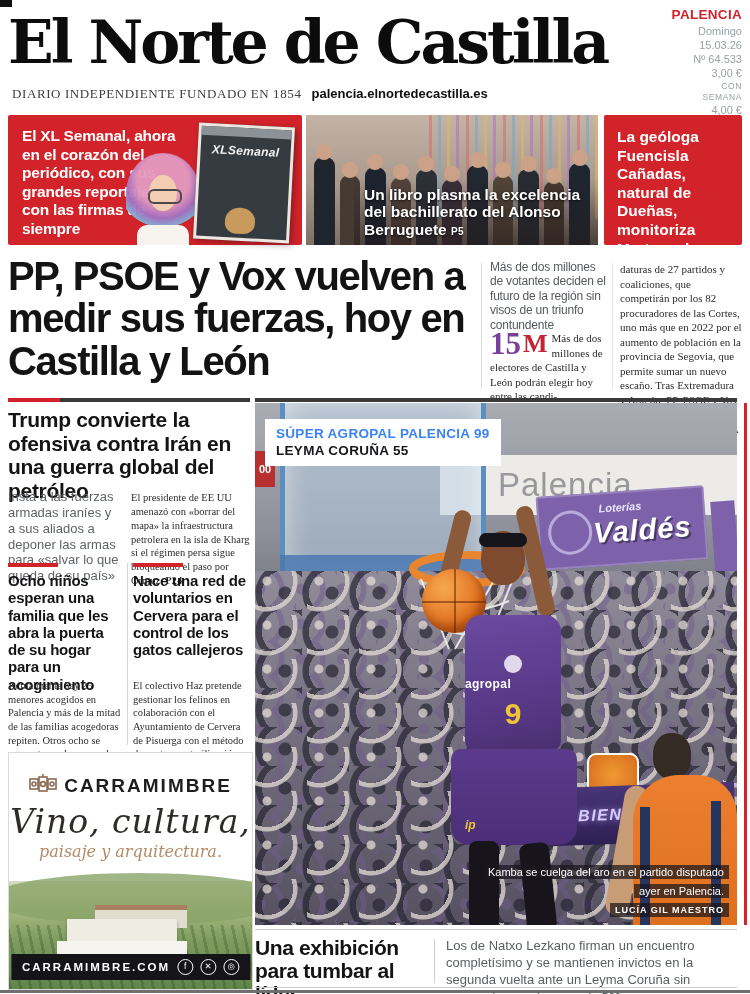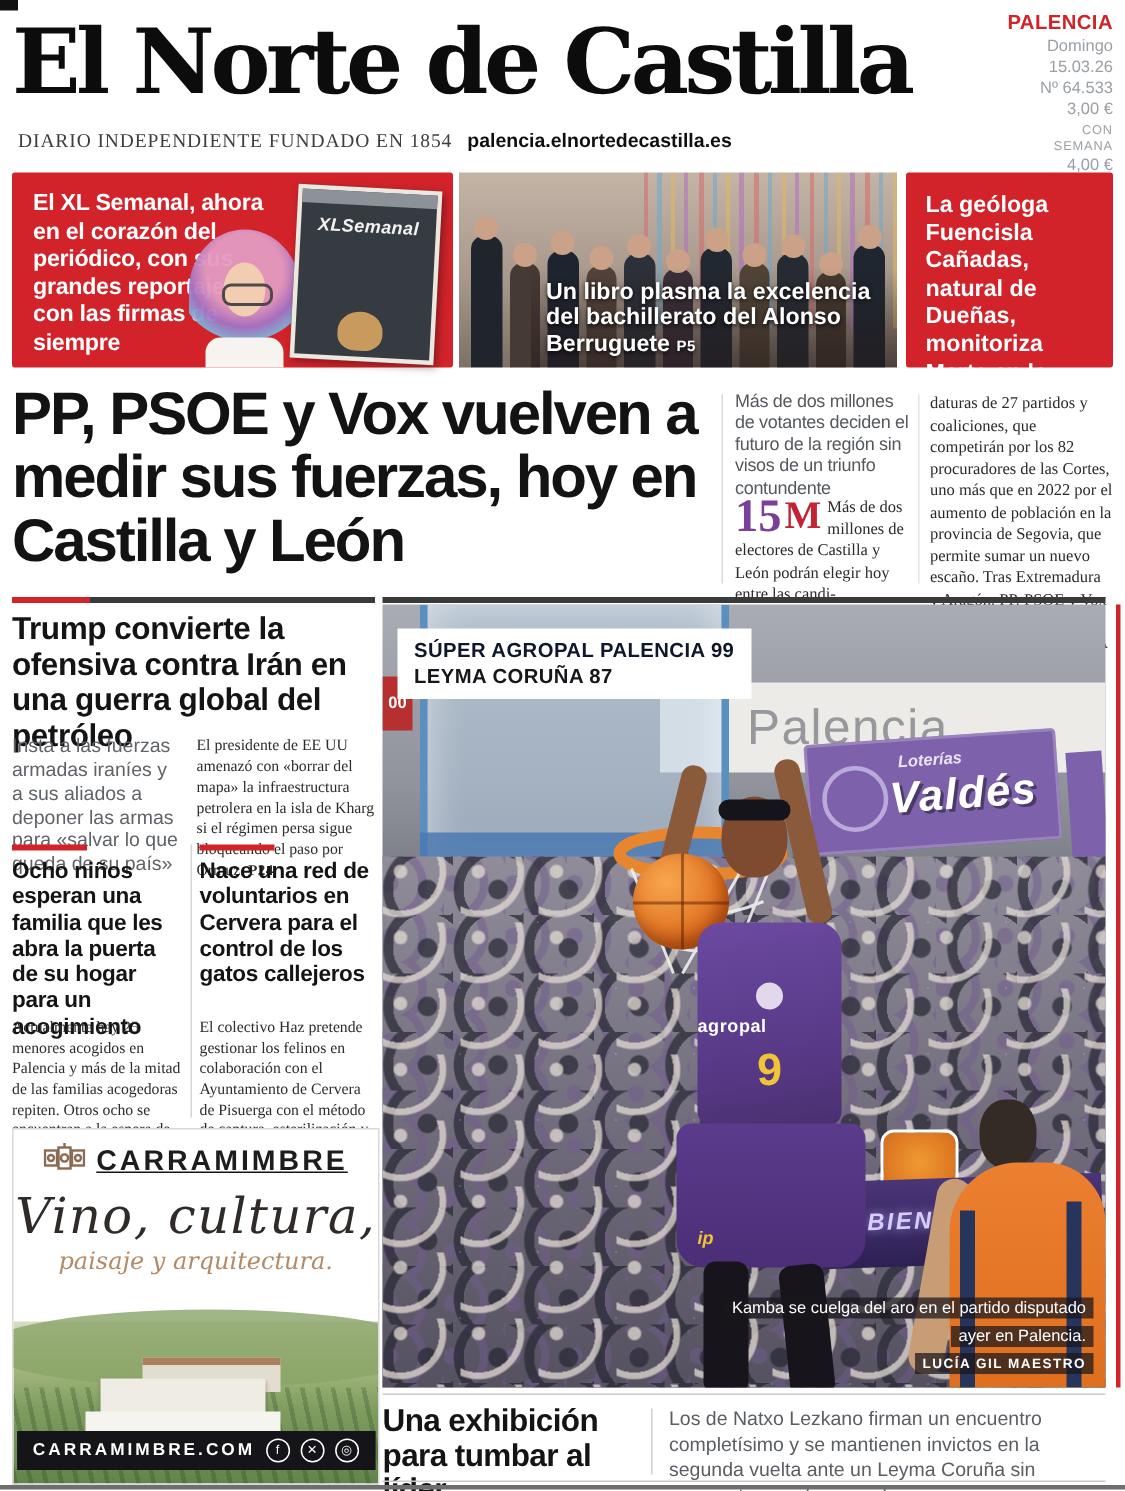--- a/index.html
+++ b/index.html
@@ -88,21 +88,21 @@
   .trump-body{position:absolute;left:131px;top:491px;width:120px;font-size:10.5px;line-height:1.32;color:#2d2d2d;}
 
   
   .mini-head{position:absolute;top:572px;width:114px;font-size:15px;font-weight:800;line-height:1.15;letter-spacing:-.2px;}
   .mini-head.m1{left:8px;} .mini-head.m2{left:133px;}
   .mini-body{position:absolute;top:679px;width:114px;font-size:10.5px;line-height:1.3;color:#2d2d2d;}
   .mini-body.m1{left:8px;} .mini-body.m2{left:133px;}
 
   
   .ad{position:absolute;left:8px;top:752px;width:243px;height:236px;background:#fff;border:1px solid #d9d9d9;overflow:hidden;}
-  .ad-head{display:flex;justify-content:center;align-items:center;gap:7px;margin-top:9px;text-decoration:underline;}
+  .ad-head{display:flex;justify-content:center;align-items:center;gap:7px;margin-top:21px;}
   .ad-brand{font-size:19px;font-weight:bold;letter-spacing:2px;color:#1d1d1d;}
   .ad-line1{text-align:center;font-family:"DejaVu Serif",serif;font-style:italic;font-size:33px;
       color:#2f2b29;margin-top:4px;letter-spacing:1px;}
   .ad-line2{text-align:center;font-family:"DejaVu Serif",serif;font-style:italic;font-size:16px;color:#b38a68;margin-top:1px;}
   .ad-photo{position:absolute;left:0;right:0;bottom:0;height:108px;
       background:linear-gradient(#d8dcc4 0%,#a4b77e 28%,#7e9c5e 55%,#60854b 100%);}
   .ad-hill{position:absolute;left:-20px;top:-8px;width:300px;height:52px;border-radius:50%;background:#8aa468;opacity:.8;}
   .ad-rows{position:absolute;left:0;right:0;bottom:0;height:64px;opacity:.5;
       background:repeating-linear-gradient(78deg,rgba(45,70,32,.55) 0 3px,rgba(0,0,0,0) 3px 10px);}
   .ad-bld1{position:absolute;left:58px;top:38px;width:110px;height:26px;background:#efece3;box-shadow:0 2px 3px rgba(0,0,0,.3);}
@@ -164,21 +164,21 @@
   .crest{position:absolute;left:50%;margin-left:-9px;top:40px;width:18px;height:18px;background:#efe9f6;border-radius:50%;opacity:.9;}
   .jersey-brand{position:absolute;left:0;width:100%;top:62px;text-align:left;color:#fff;
       font-weight:bold;font-size:12px;letter-spacing:.4px;}
   .jersey-num{position:absolute;left:0;width:100%;top:82px;text-align:center;color:#f0c437;font-weight:800;font-size:30px;}
   .shorts{position:absolute;left:196px;top:346px;width:126px;height:96px;
       background:linear-gradient(#5b3b8c,#4b2e77);border-radius:10px 10px 18px 18px;}
   .shorts-brand{position:absolute;left:14px;bottom:13px;color:#f0c437;font-weight:bold;font-style:italic;font-size:12px;}
   .leg{position:absolute;width:30px;height:88px;background:#17141c;border-radius:8px;}
   .leg.l{left:214px;top:438px;} .leg.r{left:268px;top:440px;transform:rotate(-6deg);}
   .score-box{position:absolute;left:10px;top:16px;background:#fff;padding:7px 11px 6px;z-index:8;line-height:1.25;}
-  .score1{color:#0f172a;font-weight:800;font-size:13.5px;letter-spacing:.3px;}
+  .score1{color:#3b82f6;font-weight:800;font-size:13.5px;letter-spacing:.3px;}
   .score2{color:#17171b;font-weight:800;font-size:13.5px;letter-spacing:.3px;}
   .bb-caption{position:absolute;right:8px;bottom:8px;width:252px;text-align:right;z-index:9;}
   .cap-text{display:inline;background:rgba(25,22,28,.72);color:#fff;font-size:11px;line-height:1.5;
       padding:1px 5px;-webkit-box-decoration-break:clone;box-decoration-break:clone;}
   .cap-credit{display:inline-block;background:rgba(25,22,28,.72);color:#fff;font-weight:bold;font-size:9px;
       letter-spacing:1px;padding:2px 5px;margin-top:3px;}
   .edge-red{position:absolute;left:744px;top:403px;width:3px;height:522px;background:#d2232a;}
 
   
   .rule-b1{position:absolute;left:255px;top:929px;width:482px;height:1px;background:#c9c9c9;}
@@ -366,21 +366,21 @@
       <div class="jersey-brand">agropal</div>
       <div class="jersey-num">9</div>
     </div>
     <div class="shorts">
       <div class="shorts-brand">ip</div>
     </div>
     <div class="leg l"></div>
     <div class="leg r"></div>
     <div class="score-box">
       <div class="score1">SÚPER AGROPAL PALENCIA 99</div>
-      <div class="score2">LEYMA CORUÑA 87</div>
+      <div class="score2">LEYMA CORUÑA 55</div>
     </div>
     <div class="bb-caption">
       <span class="cap-text">Kamba se cuelga del aro en el partido disputado ayer en Palencia.</span><br>
       <span class="cap-credit">LUCÍA GIL MAESTRO</span>
     </div>
   </div>
   <div class="edge-red"></div>
 
   <div class="rule-b1"></div>
   <div class="bottom-head">Una exhibición para tumbar al líder</div>

